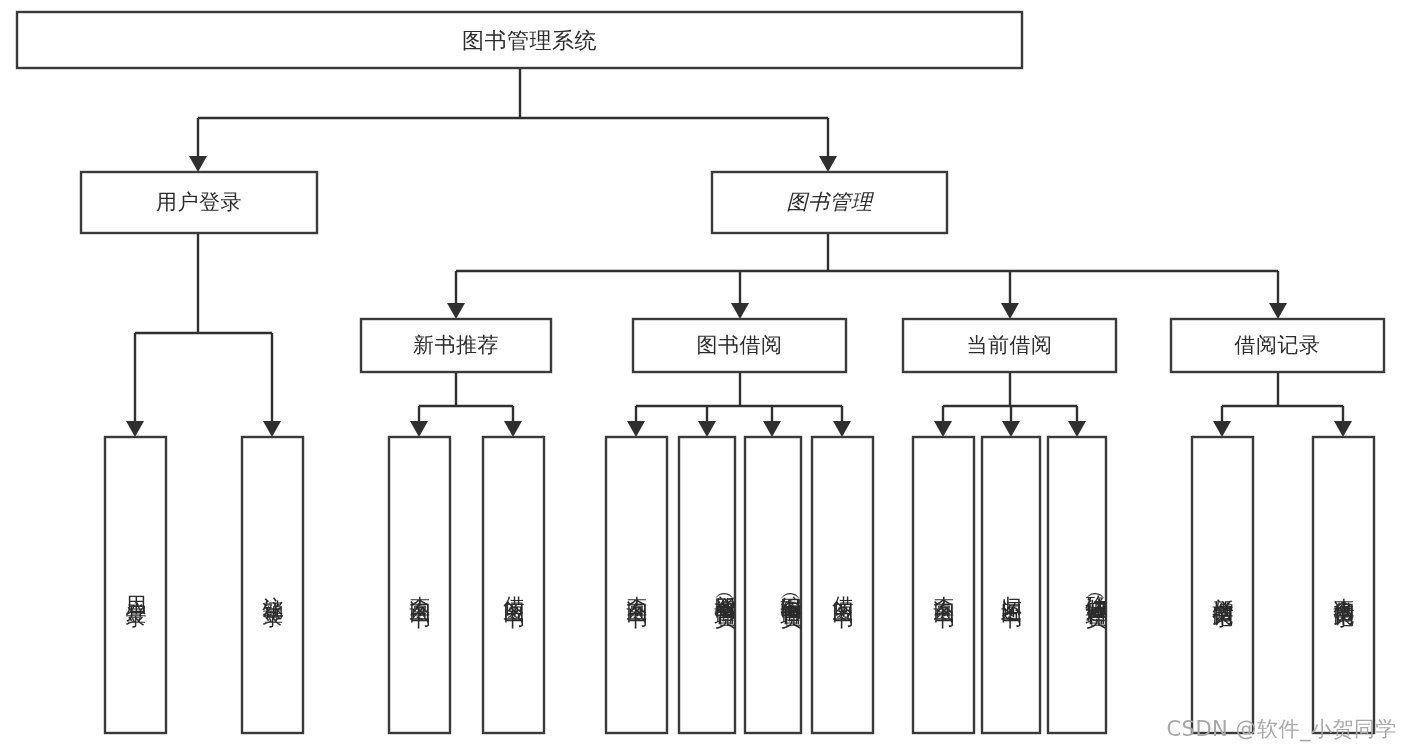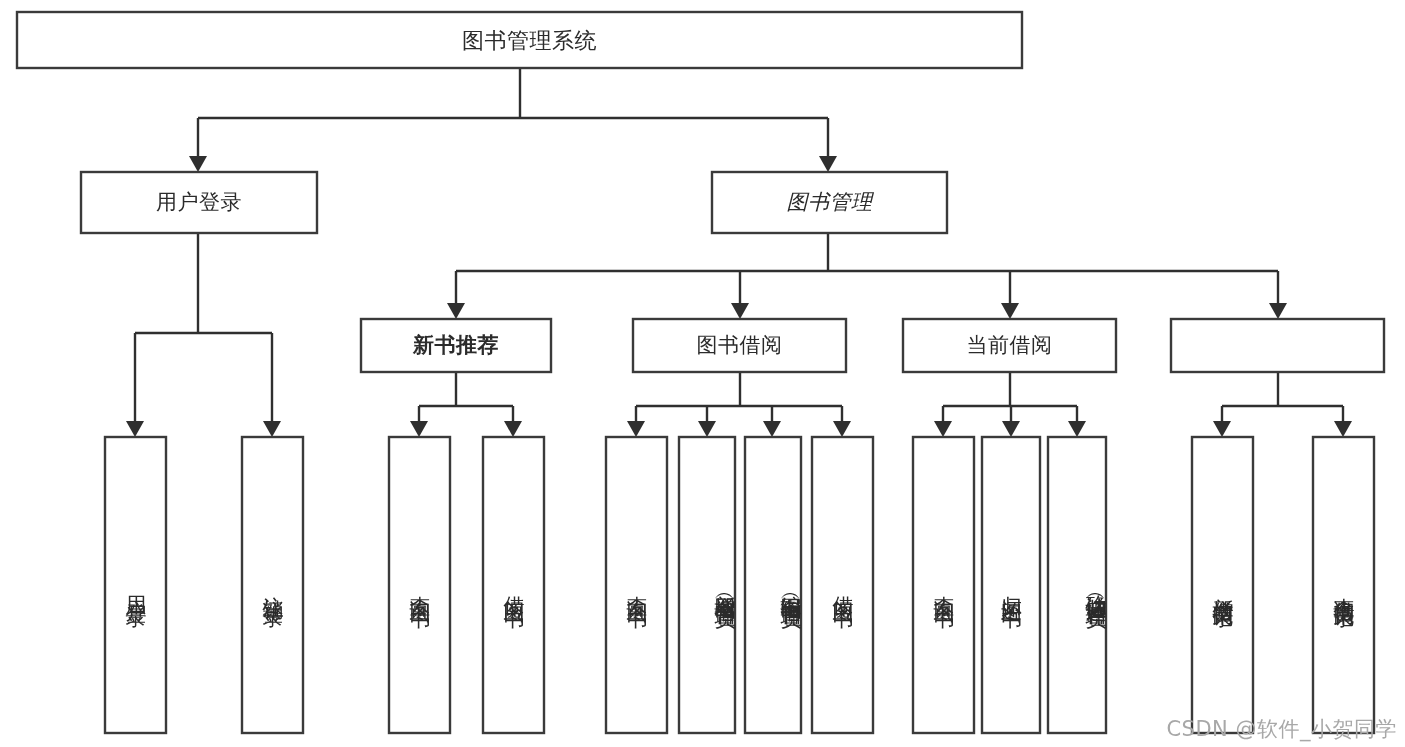--- a/index.html
+++ b/index.html
@@ -190,23 +190,24 @@
 
     <rect class="node-box" x="1192" y="437" width="61" height="296"></rect>
     <rect class="node-box" x="1313" y="437" width="61" height="296"></rect>
   </svg>
 
   <div class="node-label horizontal root" style="left:17px; top:12px; width:1005px; height:57px;padding-left:20px;">图书管理系统</div>
 
   <div class="node-label horizontal" style="left:81px; top:172px; width:236px; height:61px;">用户登录</div>
   <div class="node-label horizontal" style="left:712px; top:172px; width:235px; height:61px;font-style:italic;">图书管理</div>
 
-  <div class="node-label horizontal" style="left:361px; top:319px; width:190px; height:53px;font-weight:bold;">新书推荐</div>
+  <div class="node-label horizontal" style="left:361px; top:319px; width:190px; height:53px;">新书推荐</div>
   <div class="node-label horizontal" style="left:633px; top:319px; width:213px; height:53px;">图书借阅</div>
   <div class="node-label horizontal" style="left:903px; top:319px; width:213px; height:53px;">当前借阅</div>
+  <div class="node-label horizontal" style="left:1171px; top:319px; width:213px; height:53px;">借阅记录</div>
 
   <div class="node-label vertical" style="left:105px; top:437px; width:61px; height:296px;">用户登录</div>
   <div class="node-label vertical" style="left:242px; top:437px; width:61px; height:296px;">注销登录</div>
 
   <div class="node-label vertical" style="left:389px; top:437px; width:61px; height:296px;">查询图书</div>
   <div class="node-label vertical" style="left:483px; top:437px; width:61px; height:296px;">借阅图书</div>
 
   <div class="node-label vertical" style="left:606px; top:437px; width:61px; height:296px;">查询图书</div>
   <div class="node-label vertical" style="left:679px; top:437px; width:56px; height:296px; align-items:flex-start; letter-spacing:2px;">新增图书（管理员）</div>
   <div class="node-label vertical" style="left:745px; top:437px; width:56px; height:296px; align-items:flex-start; letter-spacing:2px;">编辑图书（管理员）</div>

